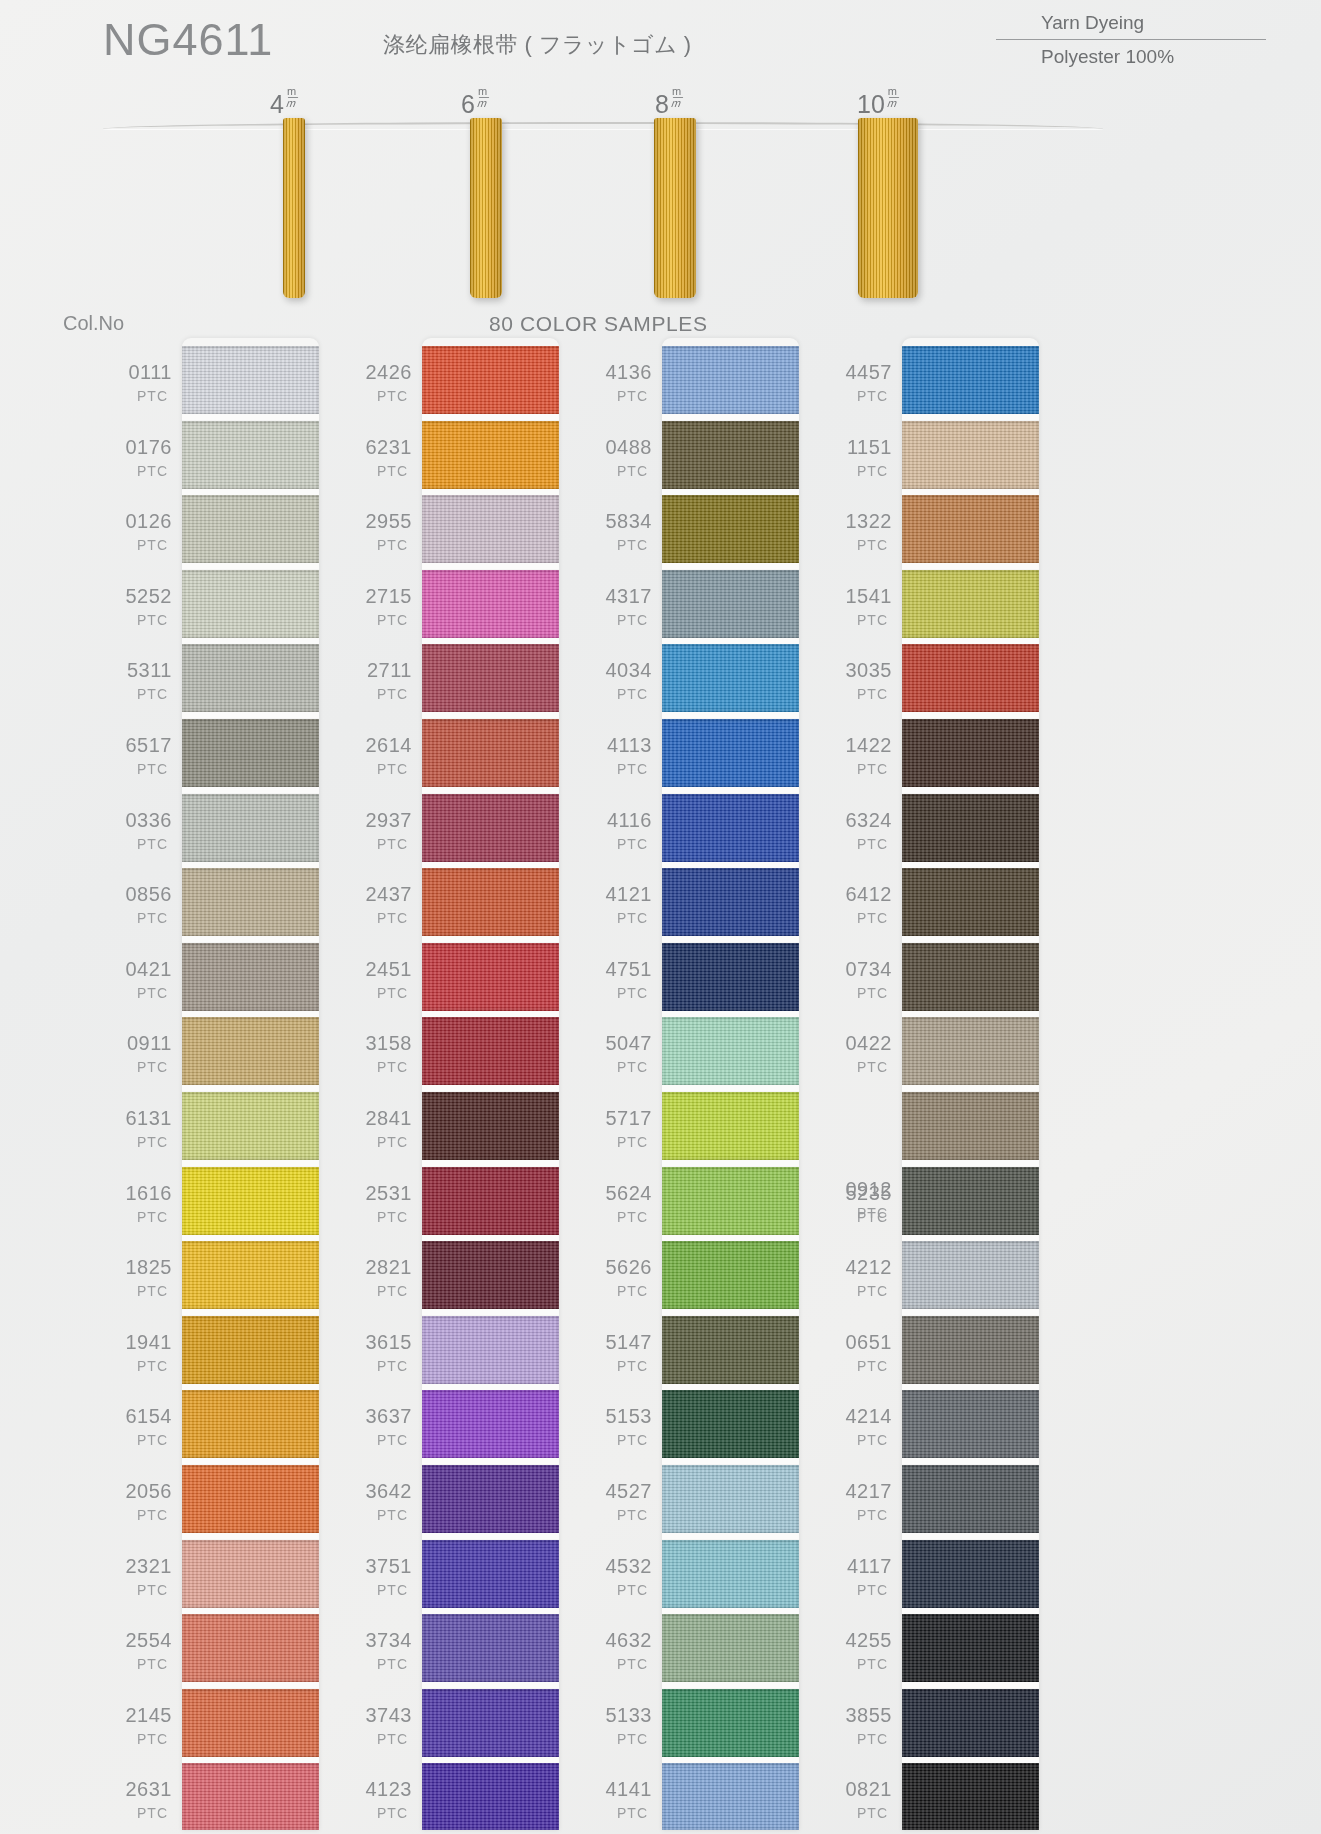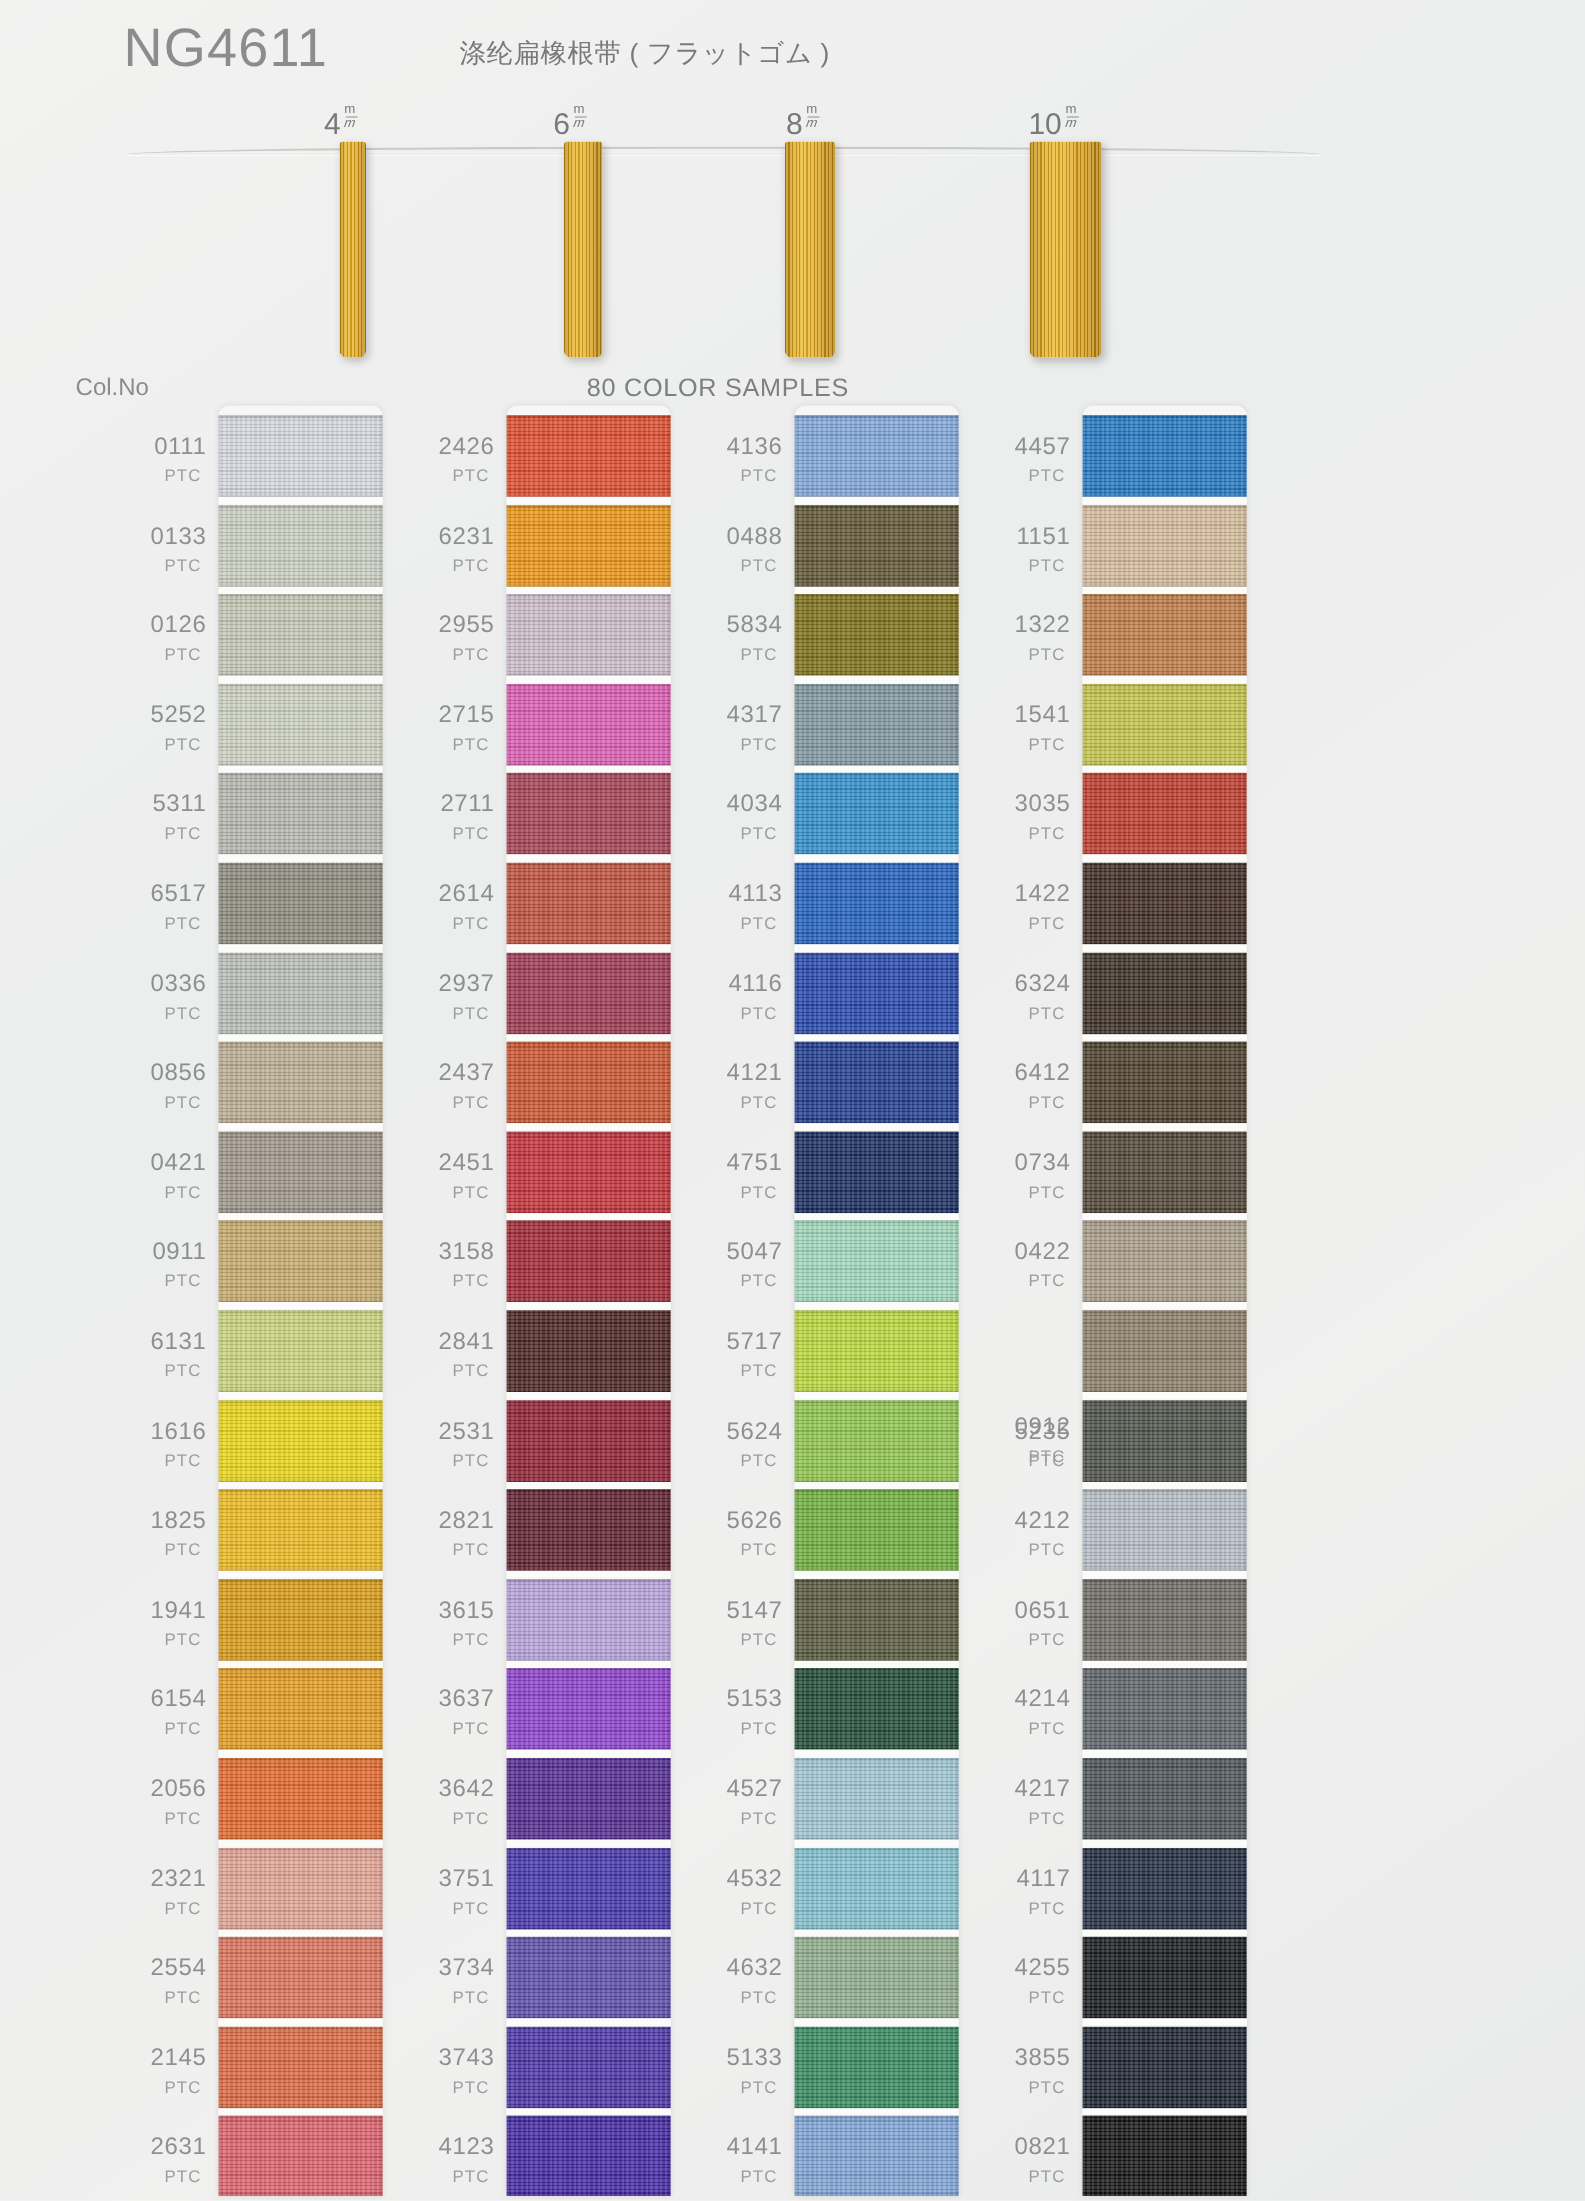--- a/index.html
+++ b/index.html
@@ -203,20 +203,24 @@
     height: 6px;
     background: #fbfbfa;
   }
 </style>
 </head>
 <body>
 
 <div id="header">
   <div id="product-code">NG4611</div>
   <div id="product-name">涤纶扁橡根带 ( フラットゴム )</div>
+  <div id="spec-box">
+    <div id="spec-dye">Yarn Dyeing</div>
+    <div id="spec-material">Polyester  100%</div>
+  </div>
 </div>
 
 <div id="ruler-area">
   <div id="ruler-line"></div>
 <div class="width-label" style="left: 270px; top: 4px;"><span>4</span><span class="unit"><span class="num">m</span><span class="den">m</span></span></div>
     <div class="strand" style="left: 283px; width: 22px; height: 180px;"></div>
     <div class="width-label" style="left: 461px; top: 4px;"><span>6</span><span class="unit"><span class="num">m</span><span class="den">m</span></span></div>
     <div class="strand" style="left: 470px; width: 32px; height: 180px;"></div>
     <div class="width-label" style="left: 655px; top: 4px;"><span>8</span><span class="unit"><span class="num">m</span><span class="den">m</span></span></div>
     <div class="strand" style="left: 654px; width: 42px; height: 180px;"></div>
@@ -228,21 +232,21 @@
 <div id="samples-label">80 COLOR  SAMPLES</div>
 
 <div id="grid">
     <div class="column" style="left: 110px;">
       <div class="col-codes">
         <div class="code-cell" style="top: 24px;">
           <span class="code-no">0111</span>
           <span class="code-ptc">PTC</span>
         </div>
         <div class="code-cell" style="top: 98.6px;">
-          <span class="code-no">0133</span>
+          <span class="code-no">0176</span>
           <span class="code-ptc">PTC</span>
         </div>
         <div class="code-cell" style="top: 173.2px;">
           <span class="code-no">0126</span>
           <span class="code-ptc">PTC</span>
         </div>
         <div class="code-cell" style="top: 247.8px;">
           <span class="code-no">5252</span>
           <span class="code-ptc">PTC</span>
         </div>

